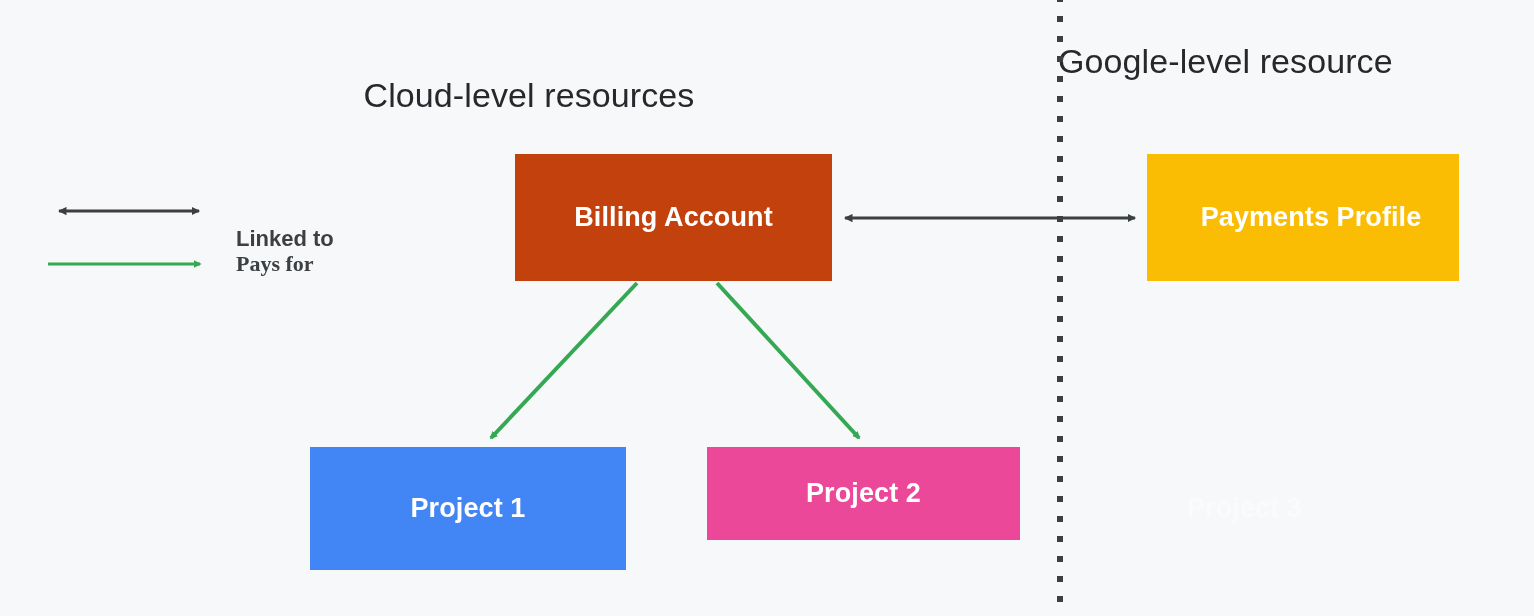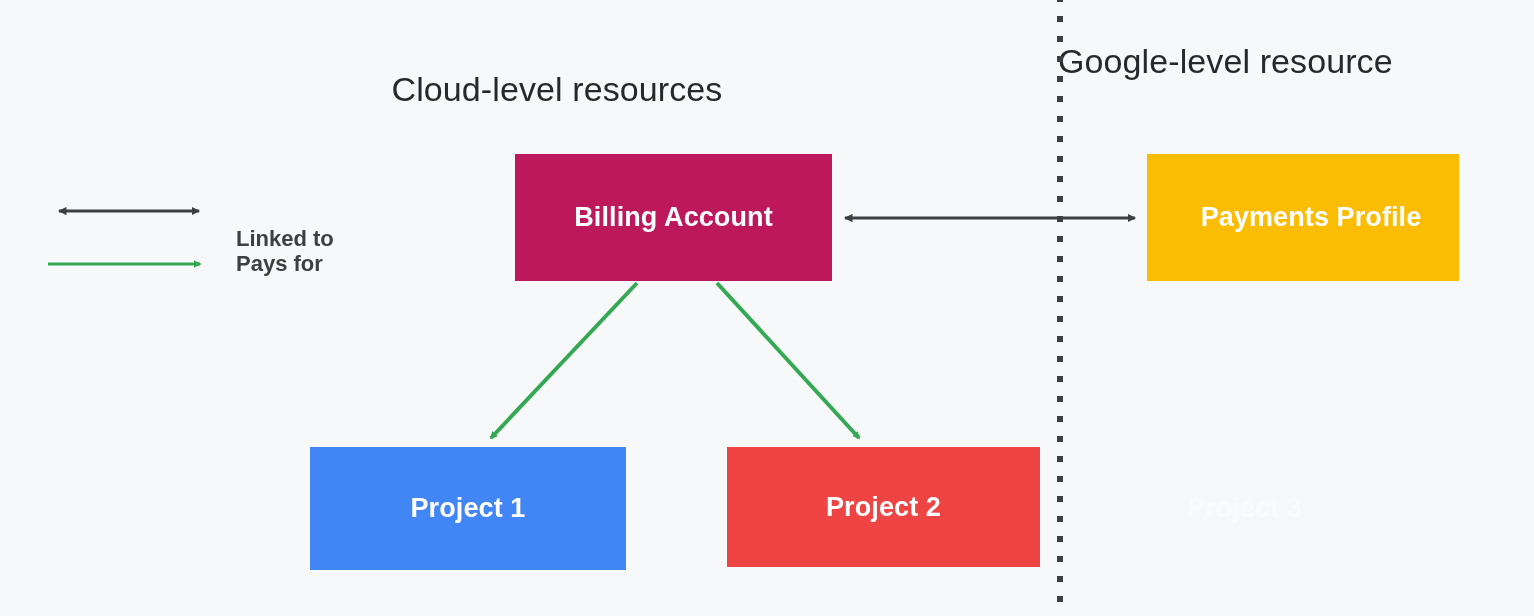--- a/index.html
+++ b/index.html
@@ -30,24 +30,23 @@
   .section-title {
     position: absolute;
     font-size: 34px;
     font-weight: 400;
     color: #27282b;
     white-space: nowrap;
     letter-spacing: 0.1px;
   }
   #title-cloud {
     left: 0px;
-    top: 70px;
+    top: 76px;
     width: 1058px;
     text-align: center;
-    padding-left: 28px;
   }
   #title-google {
     left: 1058px;
     top: 42px;
     width: 476px;
   }
   .node-box {
     position: absolute;
     display: flex;
     align-items: center;
@@ -56,44 +55,43 @@
     font-weight: bold;
     font-size: 27px;
     letter-spacing: 0.1px;
     box-sizing: border-box;
   }
   #box-billing {
     left: 515px;
     top: 154px;
     width: 317px;
     height: 127px;
-    background: #be185d;
+    background: #c2410c;
   }
   #box-payments {
     left: 1147px;
     top: 154px;
     width: 312px;
     height: 127px;
     background: #fbbc04;
     padding-left: 16px;
   }
   #box-project1 {
     left: 310px;
     top: 447px;
     width: 316px;
     height: 123px;
     background: #4285f4;
   }
   #box-project2 {
     left: 707px;
     top: 447px;
     width: 313px;
-    height: 120px;
-    background: #ef4444;
-    margin-left: 20px;
+    height: 93px;
+    background: #ec4899;
   }
   #box-project3 {
     left: 1088px;
     top: 447px;
     width: 313px;
     height: 123px;
     background: transparent;
     color: #fafbfc;
   }
   .legend-label {
@@ -104,20 +102,21 @@
     white-space: nowrap;
   }
   #legend-label-linked {
     left: 236px;
     top: 198px;
     margin-top: 28px;
   }
   #legend-label-pays {
     left: 236px;
     top: 251px;
+    font-family: Liberation Serif, serif;
   }
 </style>
 </head>
 <body>
 
 <div id="canvas">
 
   <div class="section-title" id="title-cloud">Cloud-level resources</div>
 
   <div class="section-title" id="title-google">Google-level resource</div>

